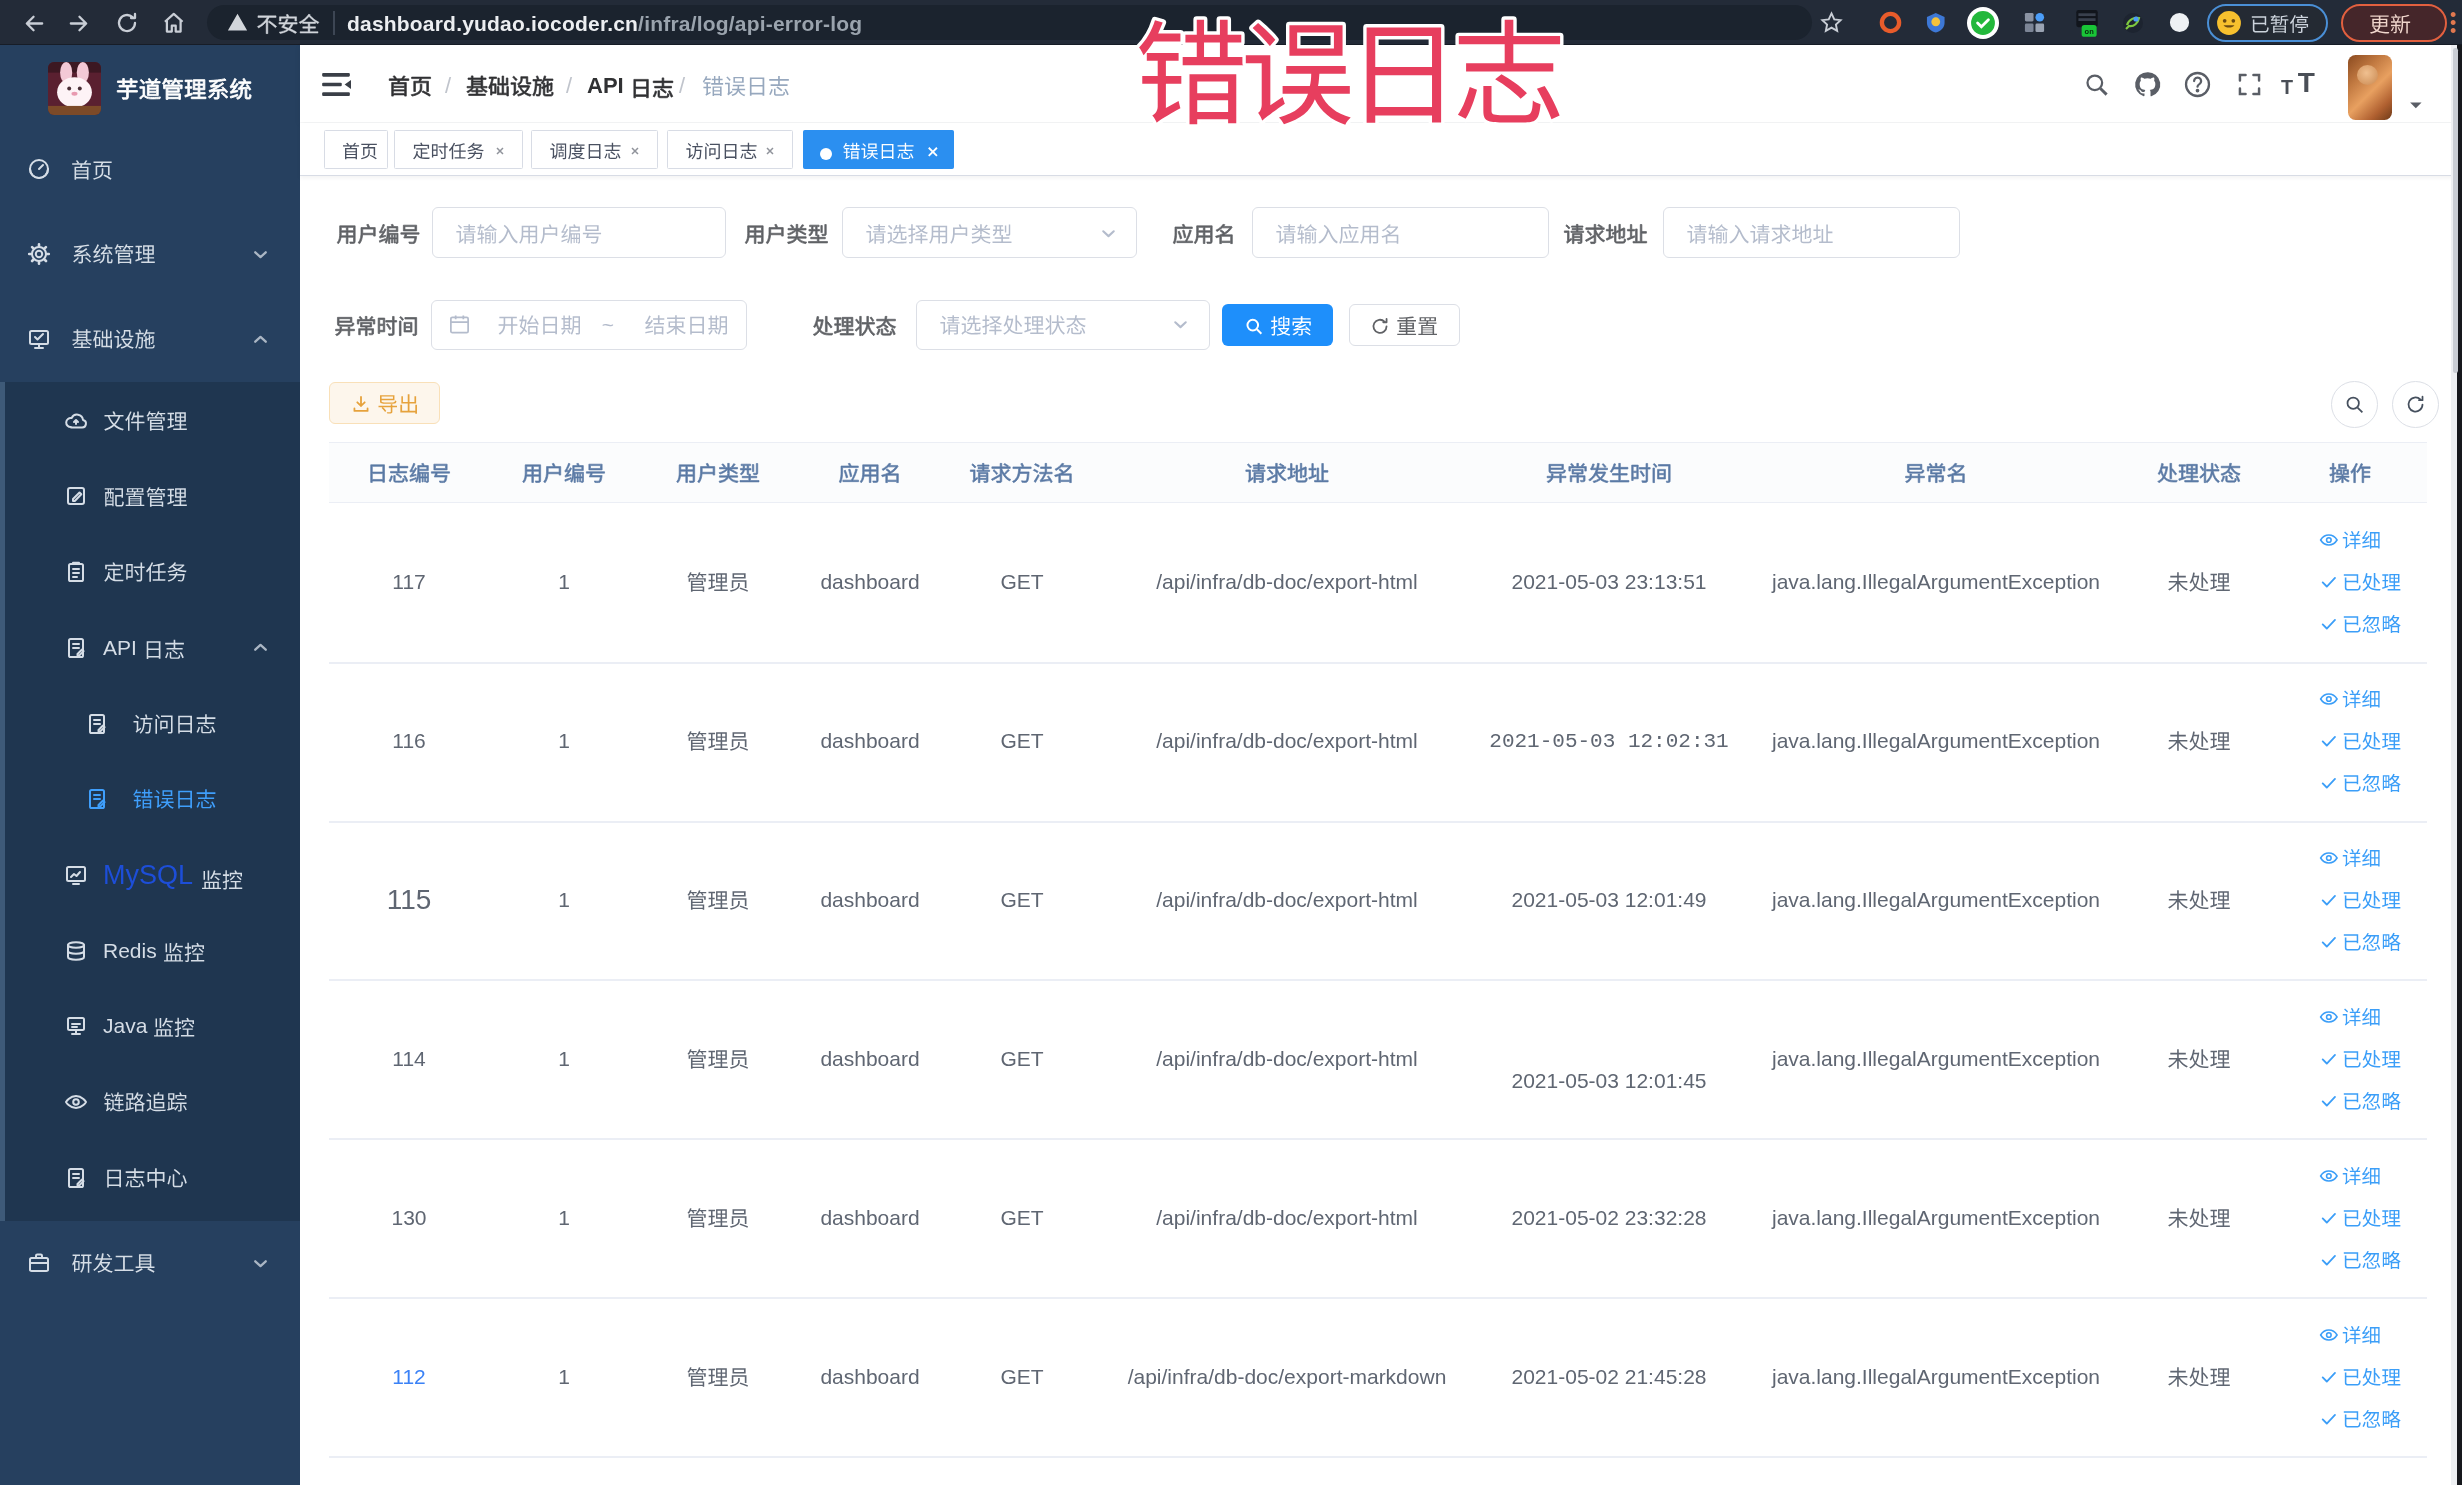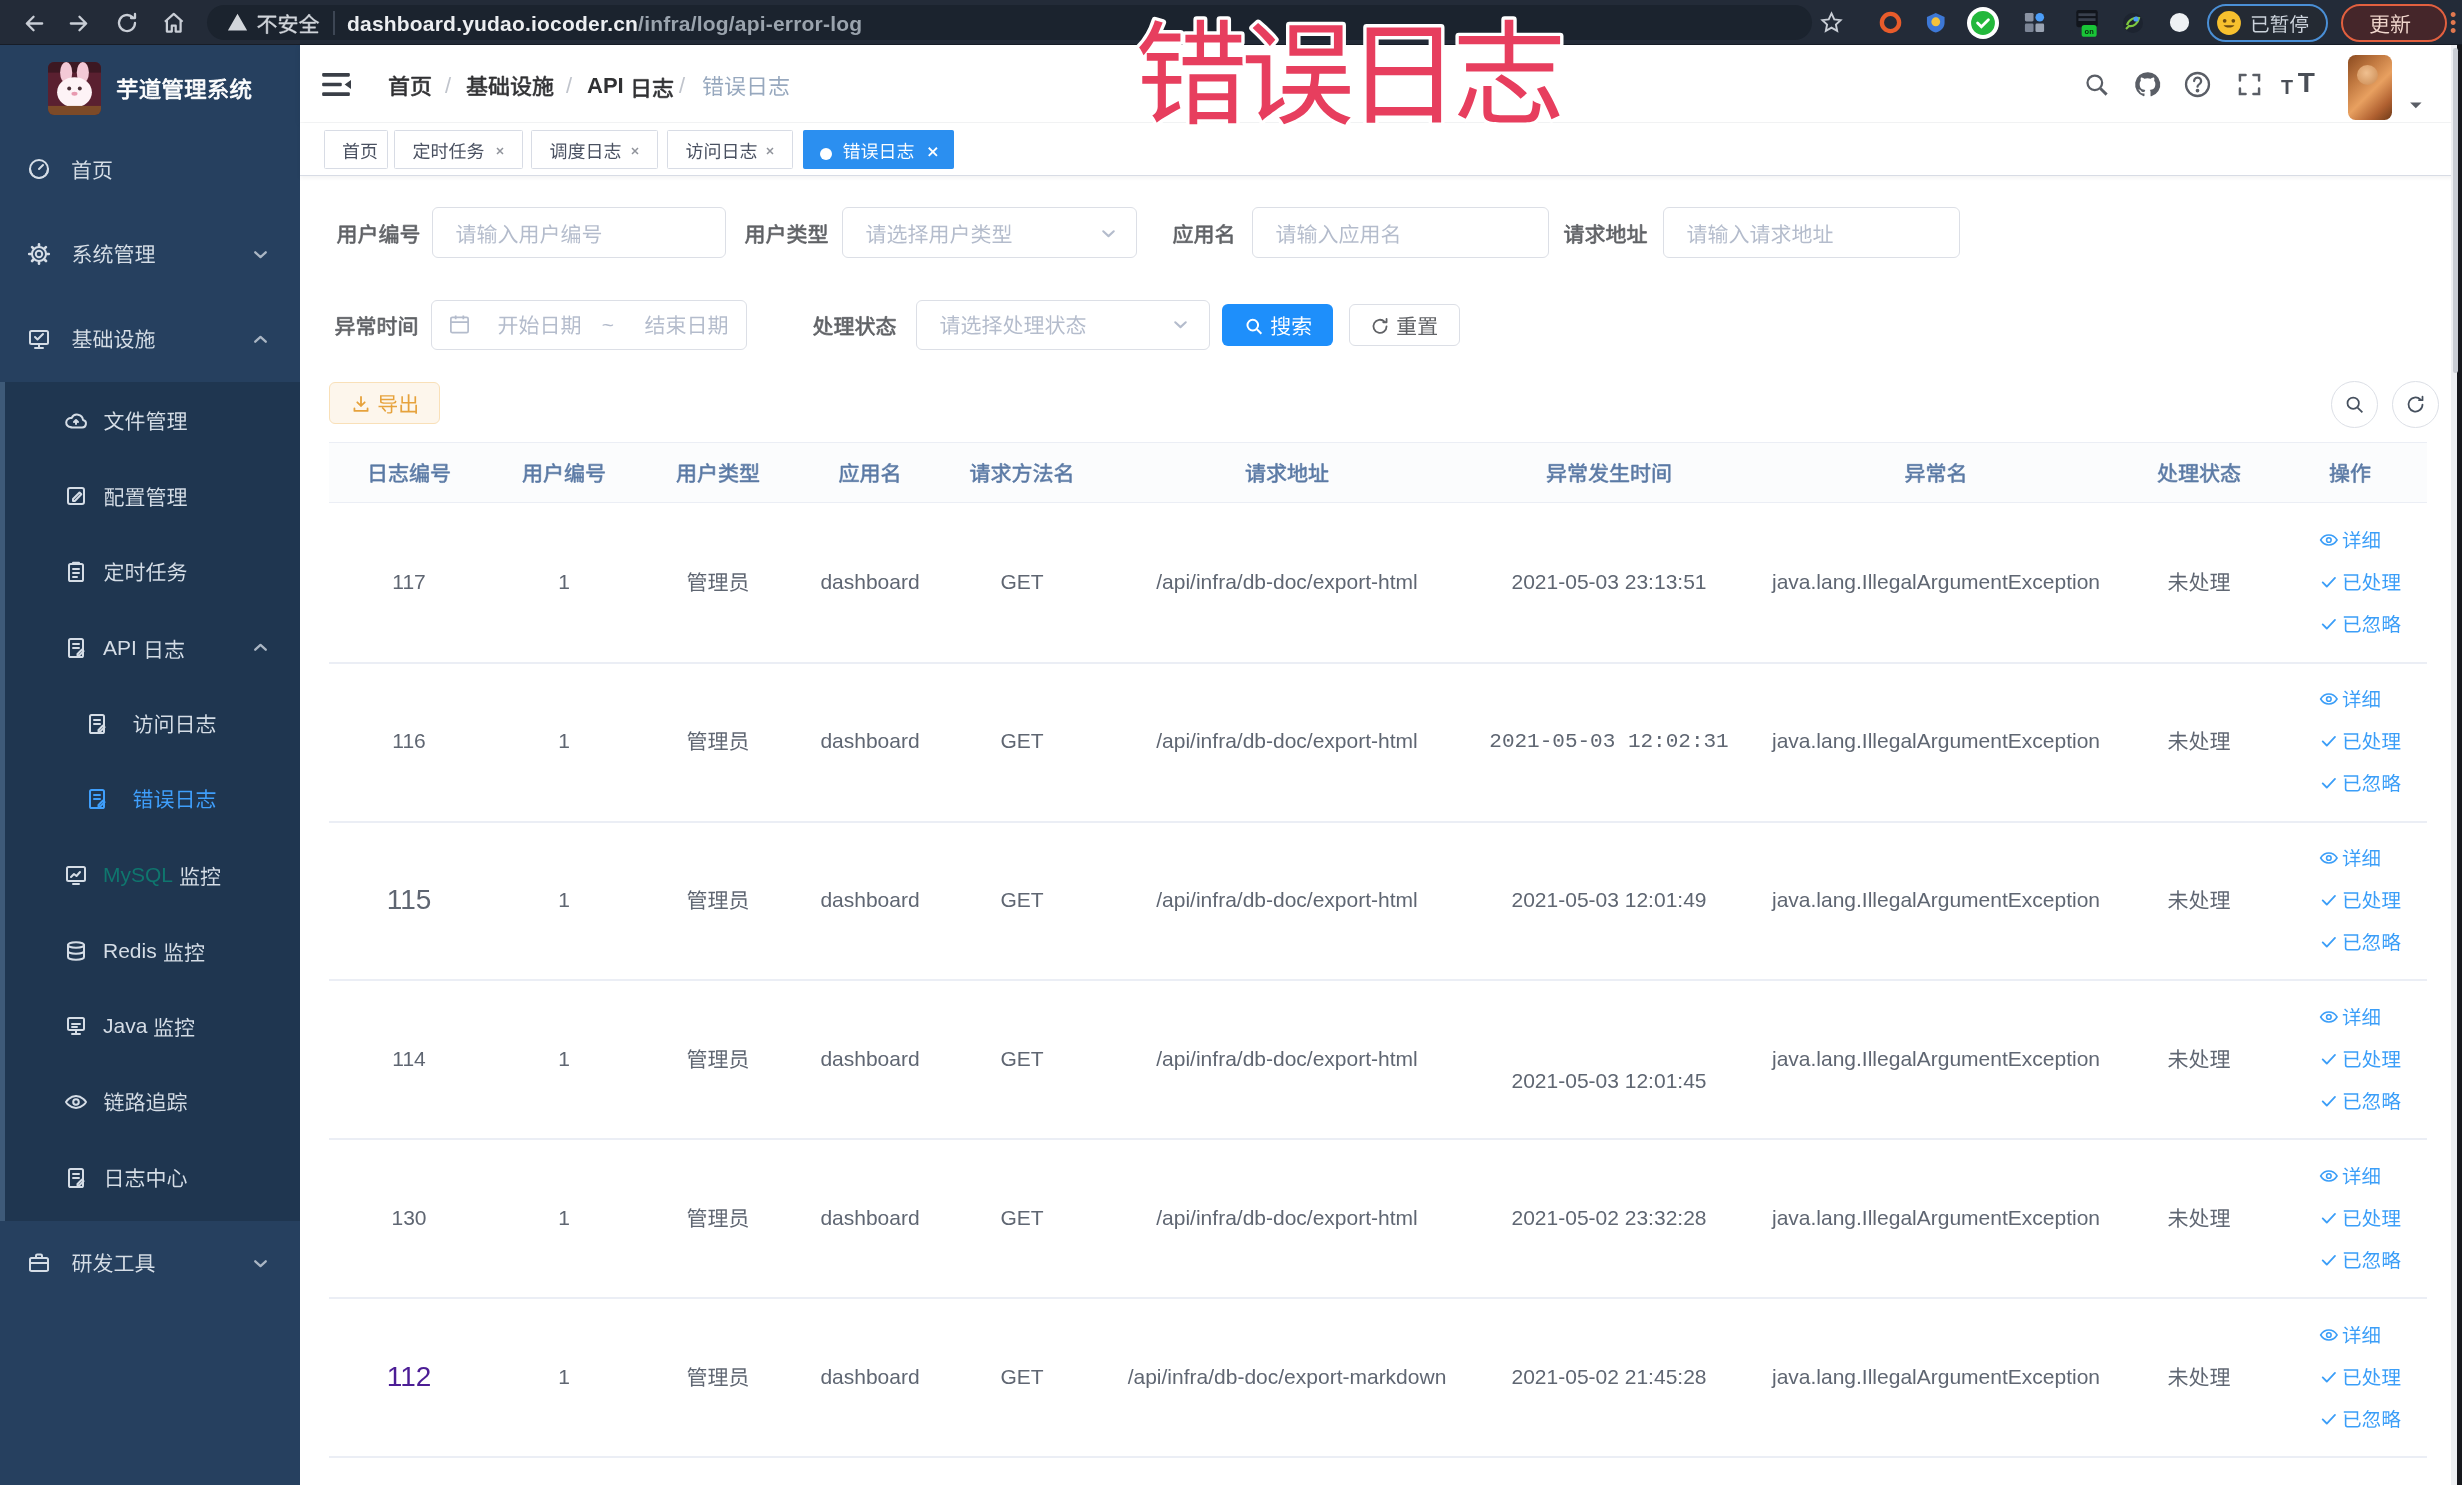--- a/index.html
+++ b/index.html
@@ -245,21 +245,21 @@
       <use href="#c8bef" x="250"></use>
       <use href="#c65e5" x="500"></use>
       <use href="#c5fd7" x="750"></use>
     </svg>
   </div>
 <svg class="ab" style="left:64px;top:863px" width="24" height="24" viewBox="0 0 24 24" fill="none" stroke="#d5dde6" stroke-width="2" stroke-linejoin="round" stroke-linecap="round">
     <rect x="3" y="4" width="18" height="14" rx="1.5"></rect>
     <path d="M9 21h6M7 14l3-3 2.5 2L16 9"></path>
   </svg>
 <div class="lft" style="left:103px;top:875px;">
-    <span style="font-size:21px;color:#0f766e">MySQL&nbsp;</span>
+    <span style="font-size:27px;color:#1d4ed8">MySQL&nbsp;</span>
     <svg class="z " style="width:42px;height:21px;" viewBox="0 0 500 250" fill="#d5dde6">
       <use href="#c76d1" x="0"></use>
       <use href="#c63a7" x="250"></use>
     </svg>
   </div>
 <svg class="ab" style="left:64px;top:939px" width="24" height="24" viewBox="0 0 24 24" fill="none" stroke="#d5dde6" stroke-width="2" stroke-linejoin="round" stroke-linecap="round">
     <ellipse cx="12" cy="6" rx="8" ry="2.8"></ellipse>
     <path d="M4 6v12c0 1.6 3.6 2.8 8 2.8s8-1.2 8-2.8V6M4 12c0 1.6 3.6 2.8 8 2.8s8-1.2 8-2.8"></path>
   </svg>
 <div class="lft" style="left:103px;top:951px;">
@@ -1046,21 +1046,21 @@
     </svg>
     <span style="width:3px"></span>
     <svg class="z " style="width:59px;height:19.7px;" viewBox="0 0 750 250" fill="#3b9ef8">
       <use href="#c5df2" x="0"></use>
       <use href="#c5ffd" x="250"></use>
       <use href="#c7565" x="500"></use>
     </svg>
   </div>
 <div class="ab" style="left:329px;top:1456px;width:2098px;height:1.5px;background:#ebeef5"></div>
 <div class="ctr" style="left:409px;top:1377px;">
-    <span style="font-size:28px;color:#4c1d95">112</span>
+    <span style="font-size:21px;color:#3b82f6">112</span>
   </div>
 <div class="ctr" style="left:564px;top:1377px;">
     <span style="font-size:21px;color:#5f6672">1</span>
   </div>
 <div class="ctr" style="left:718px;top:1377px;">
     <svg class="z " style="width:64px;height:21px;" viewBox="0 0 750 250" fill="#5f6672">
       <use href="#c7ba1" x="0"></use>
       <use href="#c7406" x="250"></use>
       <use href="#c5458" x="500"></use>
     </svg>

